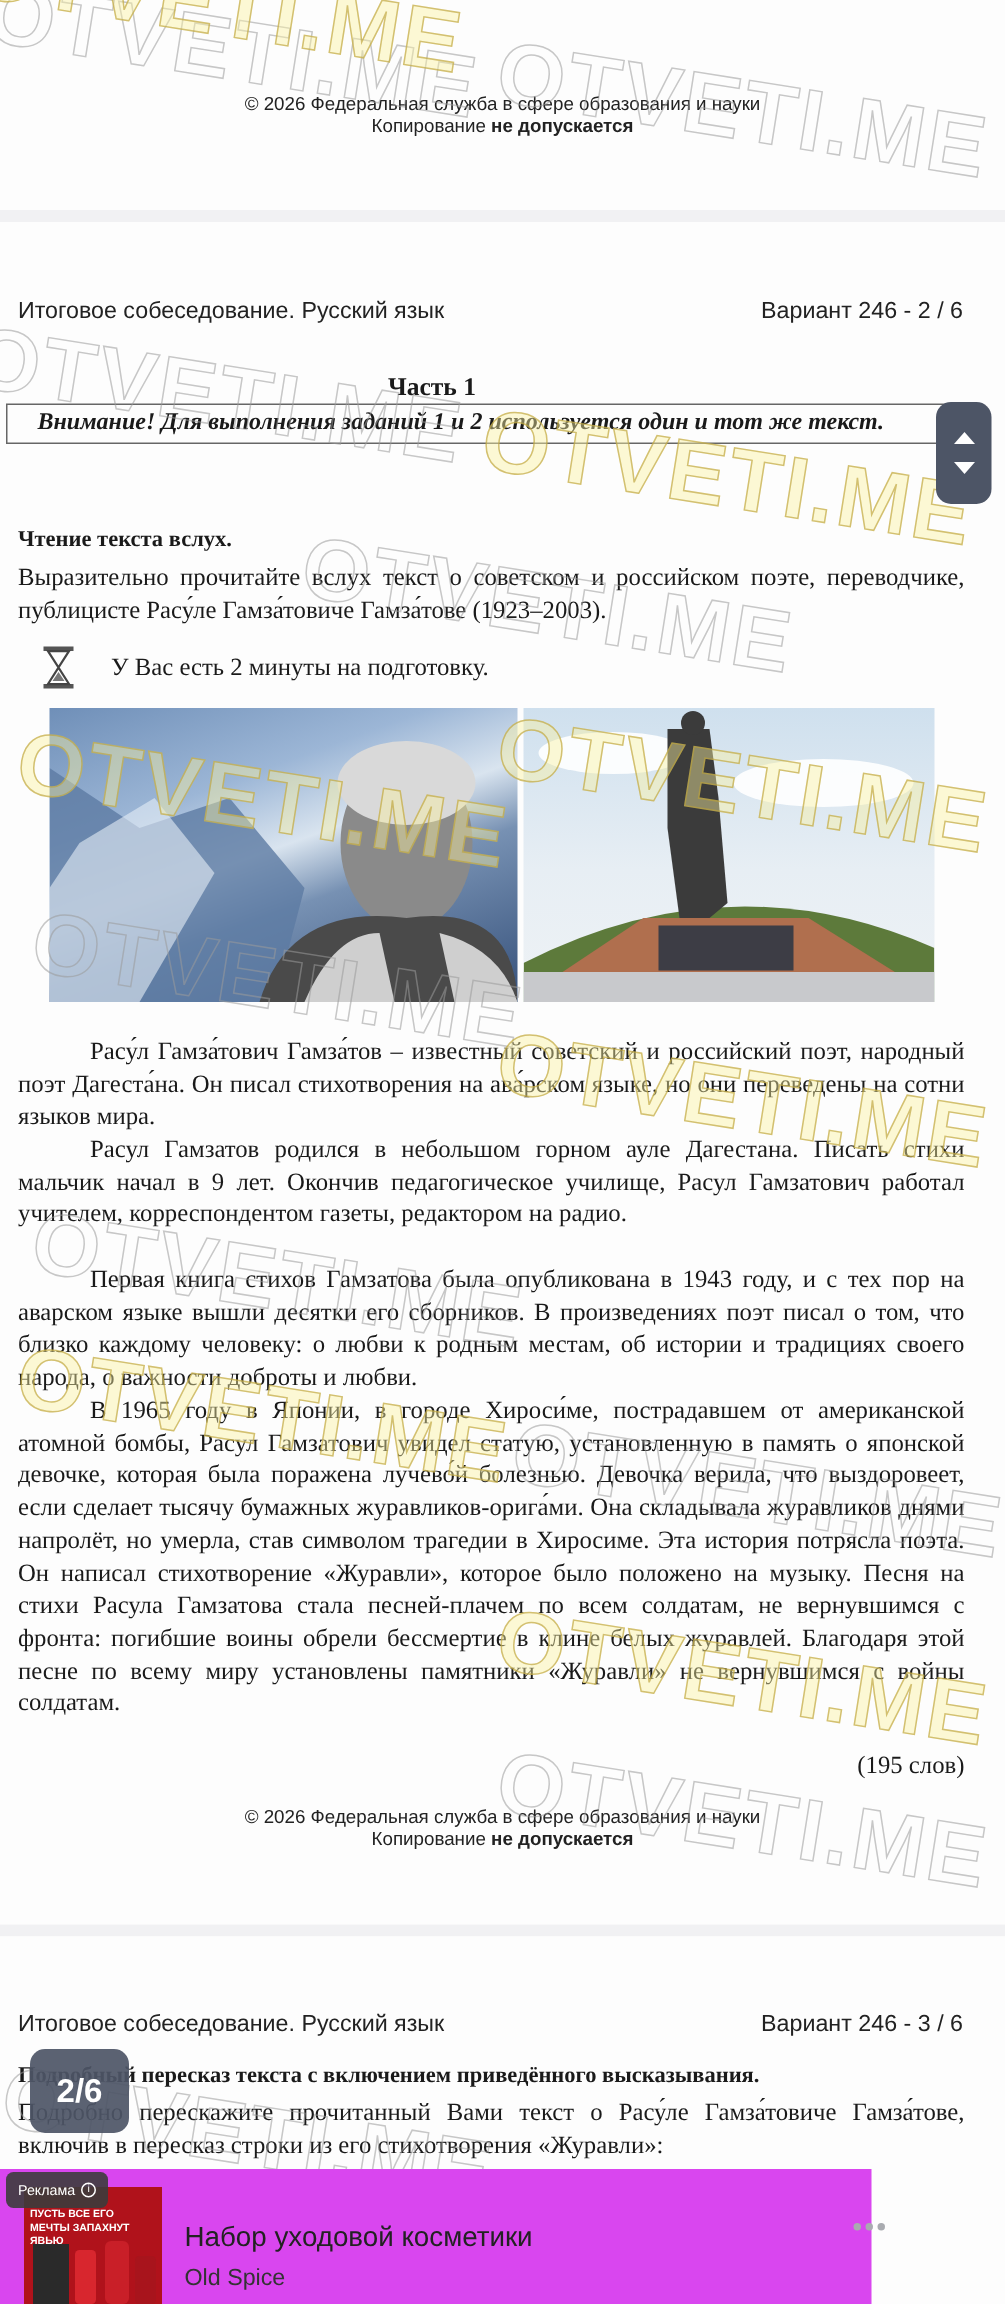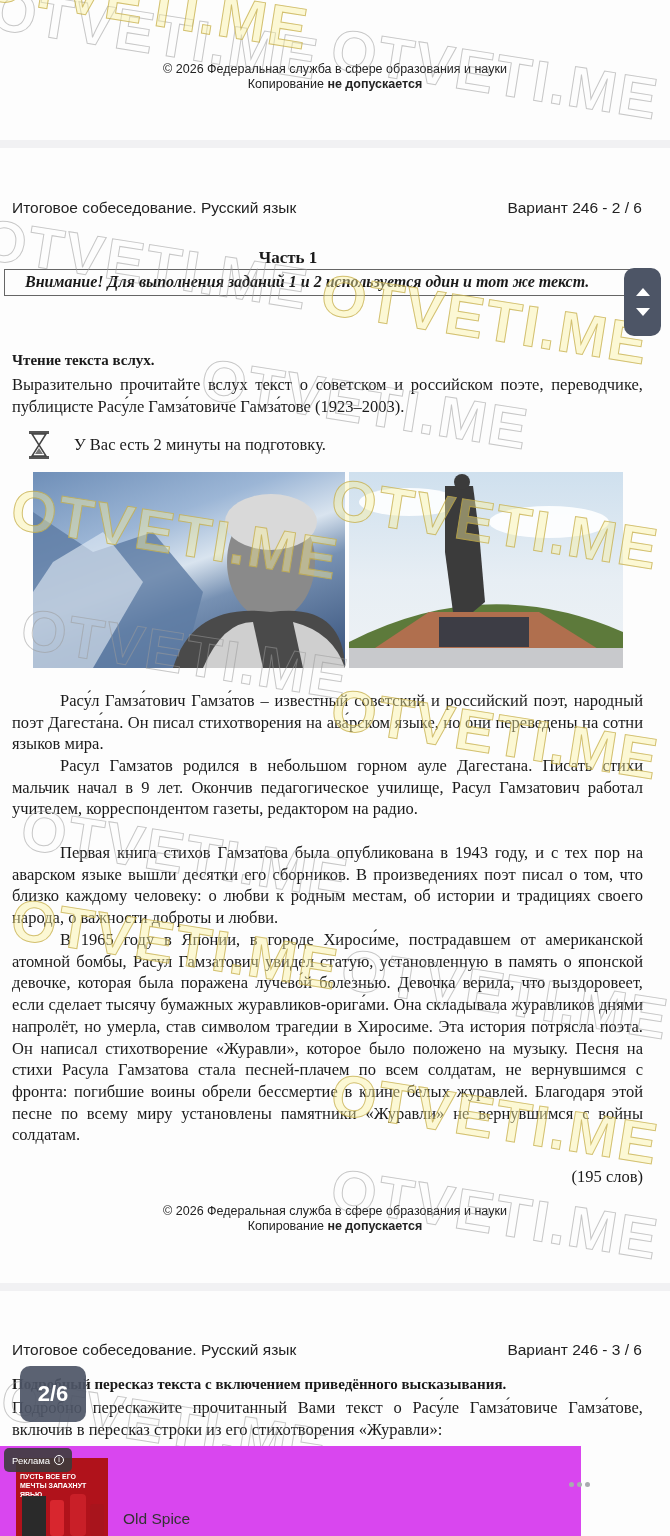--- a/index.html
+++ b/index.html
@@ -159,19 +159,20 @@
     <span>Реклама</span>
     <span class="ad-info">i</span>
   </div>
   <div class="ad-thumb">
     <div style="position:absolute;left:4px;top:14px;width:84px;font-family:'Liberation Sans',sans-serif;font-size:7px;color:#fff;font-weight:bold;line-height:9px;">ПУСТЬ ВСЕ ЕГО МЕЧТЫ ЗАПАХНУТ ЯВЬЮ</div>
     <div style="position:absolute;left:6px;top:38px;width:24px;height:40px;background:#2a2a2a;"></div>
     <div style="position:absolute;left:34px;top:42px;width:14px;height:36px;background:#d8262e;border-radius:3px;"></div>
     <div style="position:absolute;left:54px;top:36px;width:16px;height:42px;background:#c91f28;border-radius:4px;"></div>
     <div style="position:absolute;left:74px;top:46px;width:14px;height:32px;background:#a8141c;border-radius:3px;"></div>
   </div>
+  <div class="ad-title">Набор уходовой косметики</div>
   <div class="ad-brand">Old Spice</div>
   <div class="ad-more">
       <span></span>
       <span></span>
       <span></span>
     </div>
 </div>
 
 </body></html>

